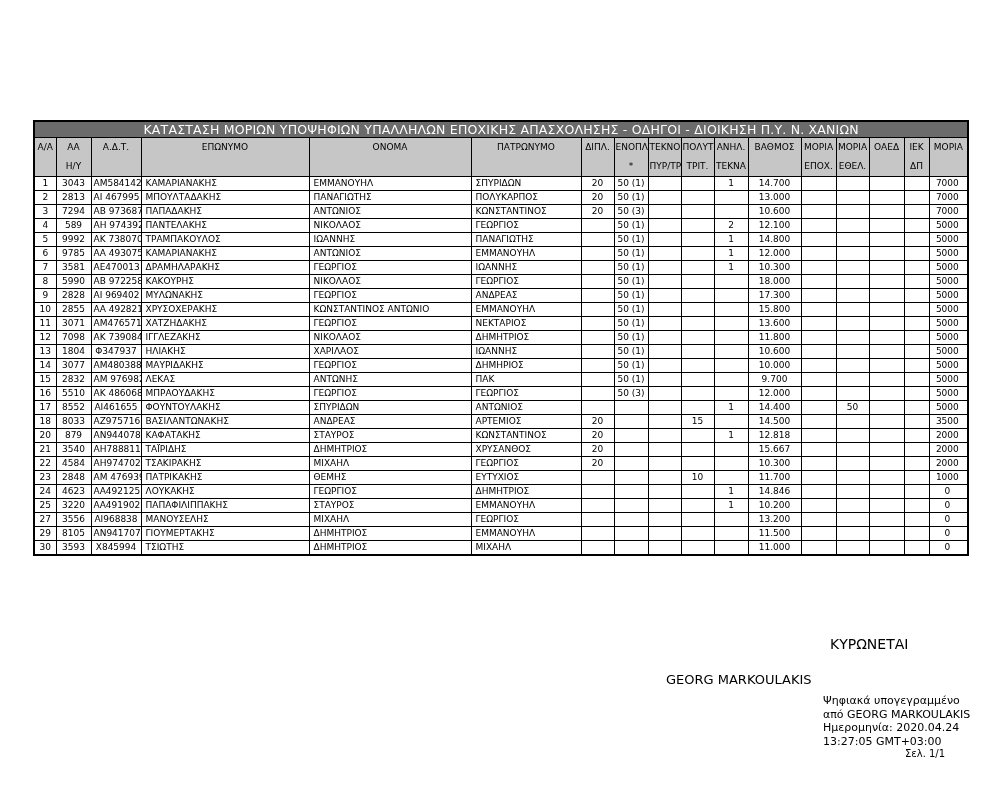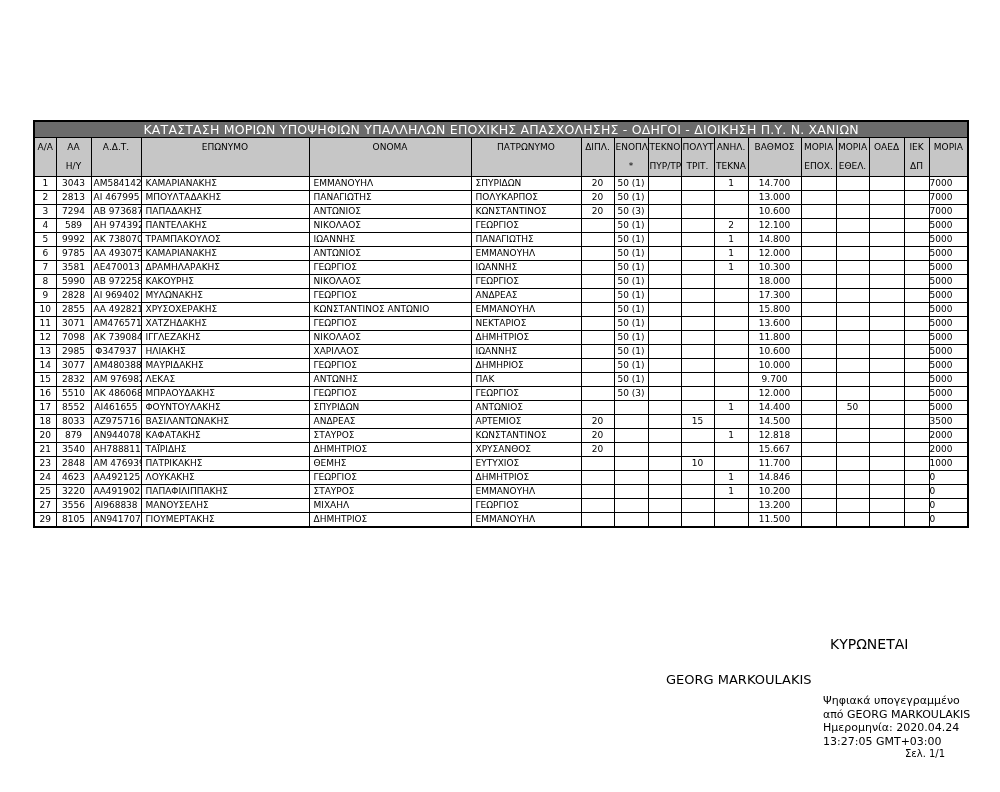--- a/index.html
+++ b/index.html
@@ -49,21 +49,21 @@
     font-size: 9px;
     line-height: 13px;
     padding: 0 2px;
     text-align: center;
     background: #ffffff;
   }
   
   table.candidates td:nth-child(4),
   table.candidates td:nth-child(5),
   table.candidates td:nth-child(6) { text-align: left; padding-left: 4px; }
-  table.candidates td:nth-child(17) { text-align: left; padding-left: 0; }
+  table.candidates td:nth-child(17) { text-align: center; padding-left: 0; }
 
   .abs { position: absolute; white-space: nowrap; }
   .sig-heading  { left: 830px; top: 636px; font-size: 14px; }
   .sig-name     { left: 666px; top: 672px; font-size: 13px; }
   .sig-digital  { left: 823px; top: 670px; font-size: 11px; line-height: 13.5px; margin-top: 24px; }
   .footnote     { left: 35px;  top: 722px; font-size: 10px; }
   .footer-left  { left: 35px;  top: 747px; font-size: 10px; margin-top: 48px; }
   .footer-right { left: 905px; top: 748px; font-size: 10px; }
 </style>
 </head>
@@ -390,21 +390,21 @@
           <td></td>
           <td>11.800</td>
           <td></td>
           <td></td>
           <td></td>
           <td></td>
           <td>5000</td>
         </tr>
         <tr>
           <td>13</td>
-          <td>2985</td>
+          <td>1804</td>
           <td>Φ347937</td>
           <td>ΗΛΙΑΚΗΣ</td>
           <td>ΧΑΡΙΛΑΟΣ</td>
           <td>ΙΩΑΝΝΗΣ</td>
           <td></td>
           <td>50 (1)</td>
           <td></td>
           <td></td>
           <td></td>
           <td>10.600</td>
@@ -541,20 +541,39 @@
           <td></td>
           <td></td>
           <td>15.667</td>
           <td></td>
           <td></td>
           <td></td>
           <td></td>
           <td>2000</td>
         </tr>
         <tr>
+          <td>22</td>
+          <td>4584</td>
+          <td>ΑΗ974702</td>
+          <td>ΤΣΑΚΙΡΑΚΗΣ</td>
+          <td>ΜΙΧΑΗΛ</td>
+          <td>ΓΕΩΡΓΙΟΣ</td>
+          <td>20</td>
+          <td></td>
+          <td></td>
+          <td></td>
+          <td></td>
+          <td>10.300</td>
+          <td></td>
+          <td></td>
+          <td></td>
+          <td></td>
+          <td>2000</td>
+        </tr>
+        <tr>
           <td>23</td>
           <td>2848</td>
           <td>ΑΜ 476939</td>
           <td>ΠΑΤΡΙΚΑΚΗΣ</td>
           <td>ΘΕΜΗΣ</td>
           <td>ΕΥΤΥΧΙΟΣ</td>
           <td></td>
           <td></td>
           <td></td>
           <td>10</td>
@@ -629,20 +648,39 @@
           <td>ΑΝ941707</td>
           <td>ΓΙΟΥΜΕΡΤΑΚΗΣ</td>
           <td>ΔΗΜΗΤΡΙΟΣ</td>
           <td>ΕΜΜΑΝΟΥΗΛ</td>
           <td></td>
           <td></td>
           <td></td>
           <td></td>
           <td></td>
           <td>11.500</td>
+          <td></td>
+          <td></td>
+          <td></td>
+          <td></td>
+          <td>0</td>
+        </tr>
+        <tr>
+          <td>30</td>
+          <td>3593</td>
+          <td>Χ845994</td>
+          <td>ΤΣΙΩΤΗΣ</td>
+          <td>ΔΗΜΗΤΡΙΟΣ</td>
+          <td>ΜΙΧΑΗΛ</td>
+          <td></td>
+          <td></td>
+          <td></td>
+          <td></td>
+          <td></td>
+          <td>11.000</td>
           <td></td>
           <td></td>
           <td></td>
           <td></td>
           <td>0</td>
         </tr>
       </tbody>
   </table>
 
   <div class="abs sig-heading">ΚΥΡΩΝΕΤΑΙ</div>

